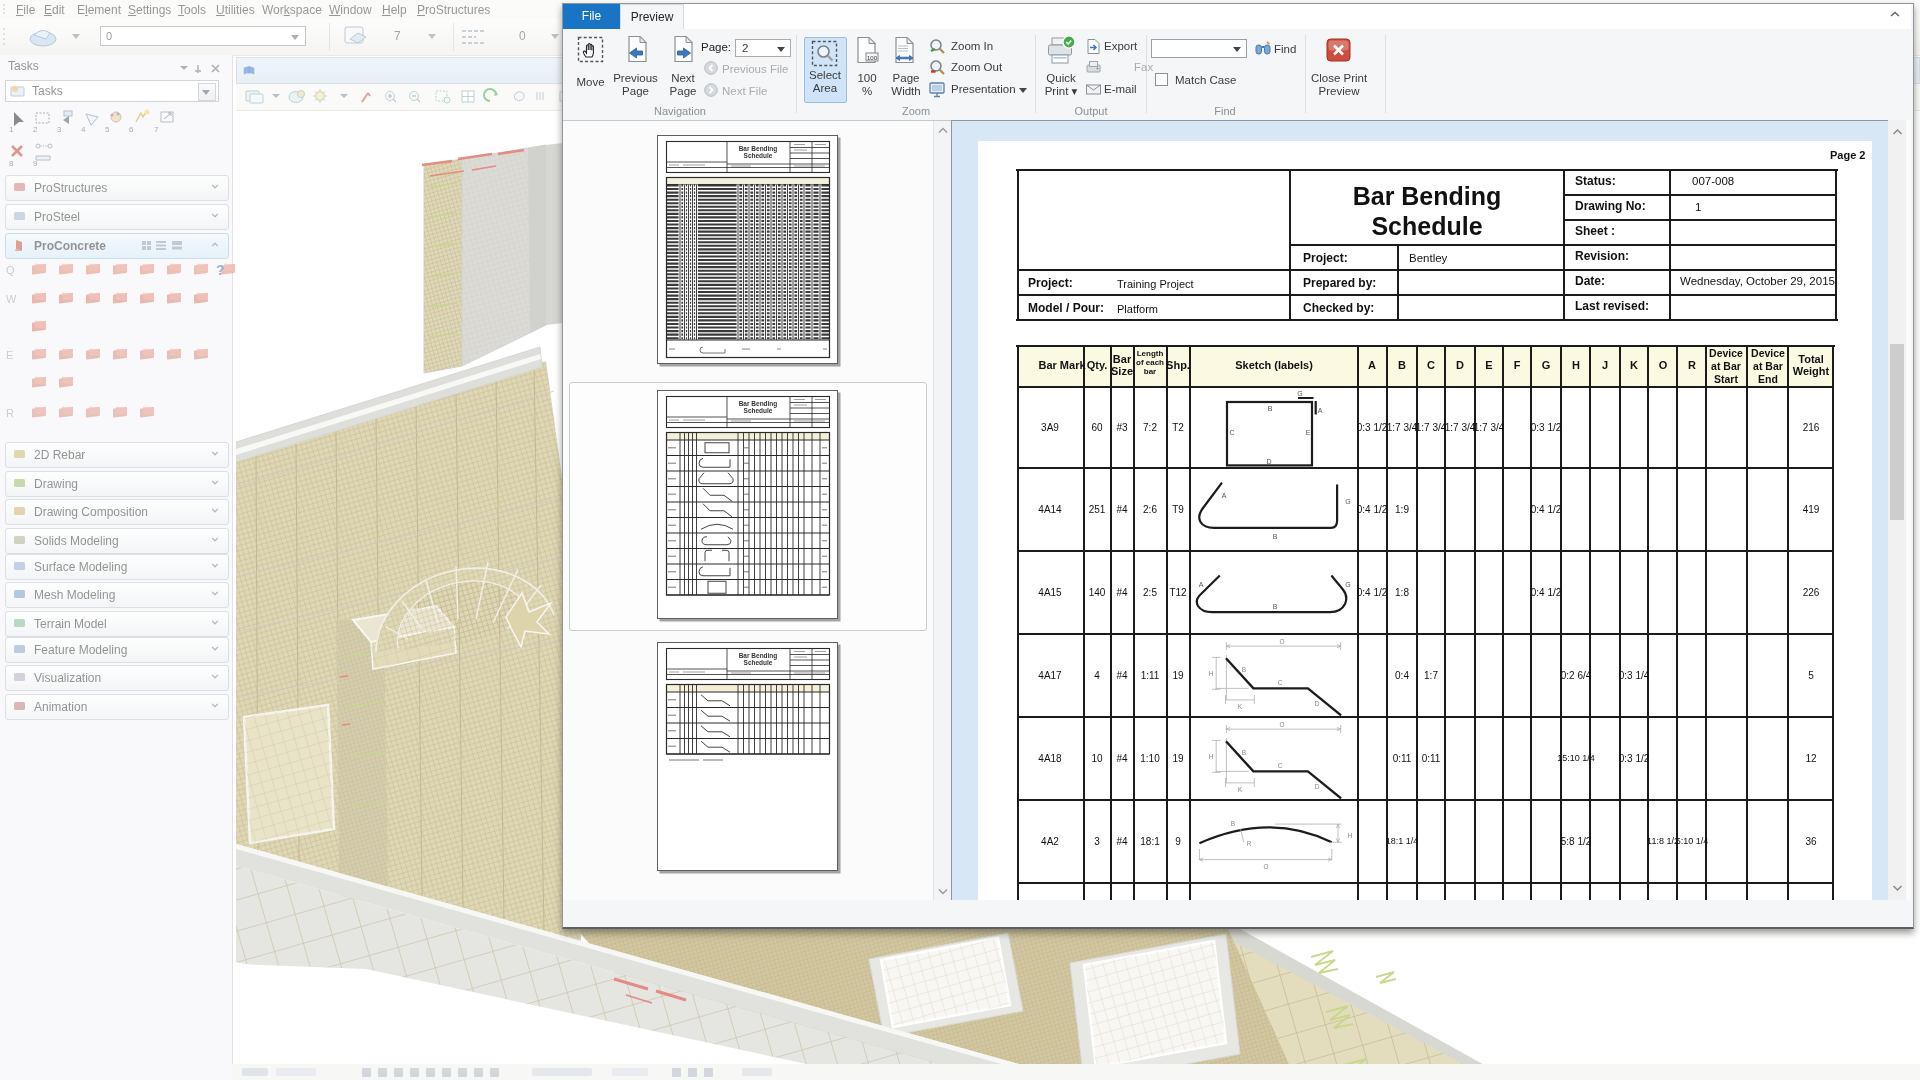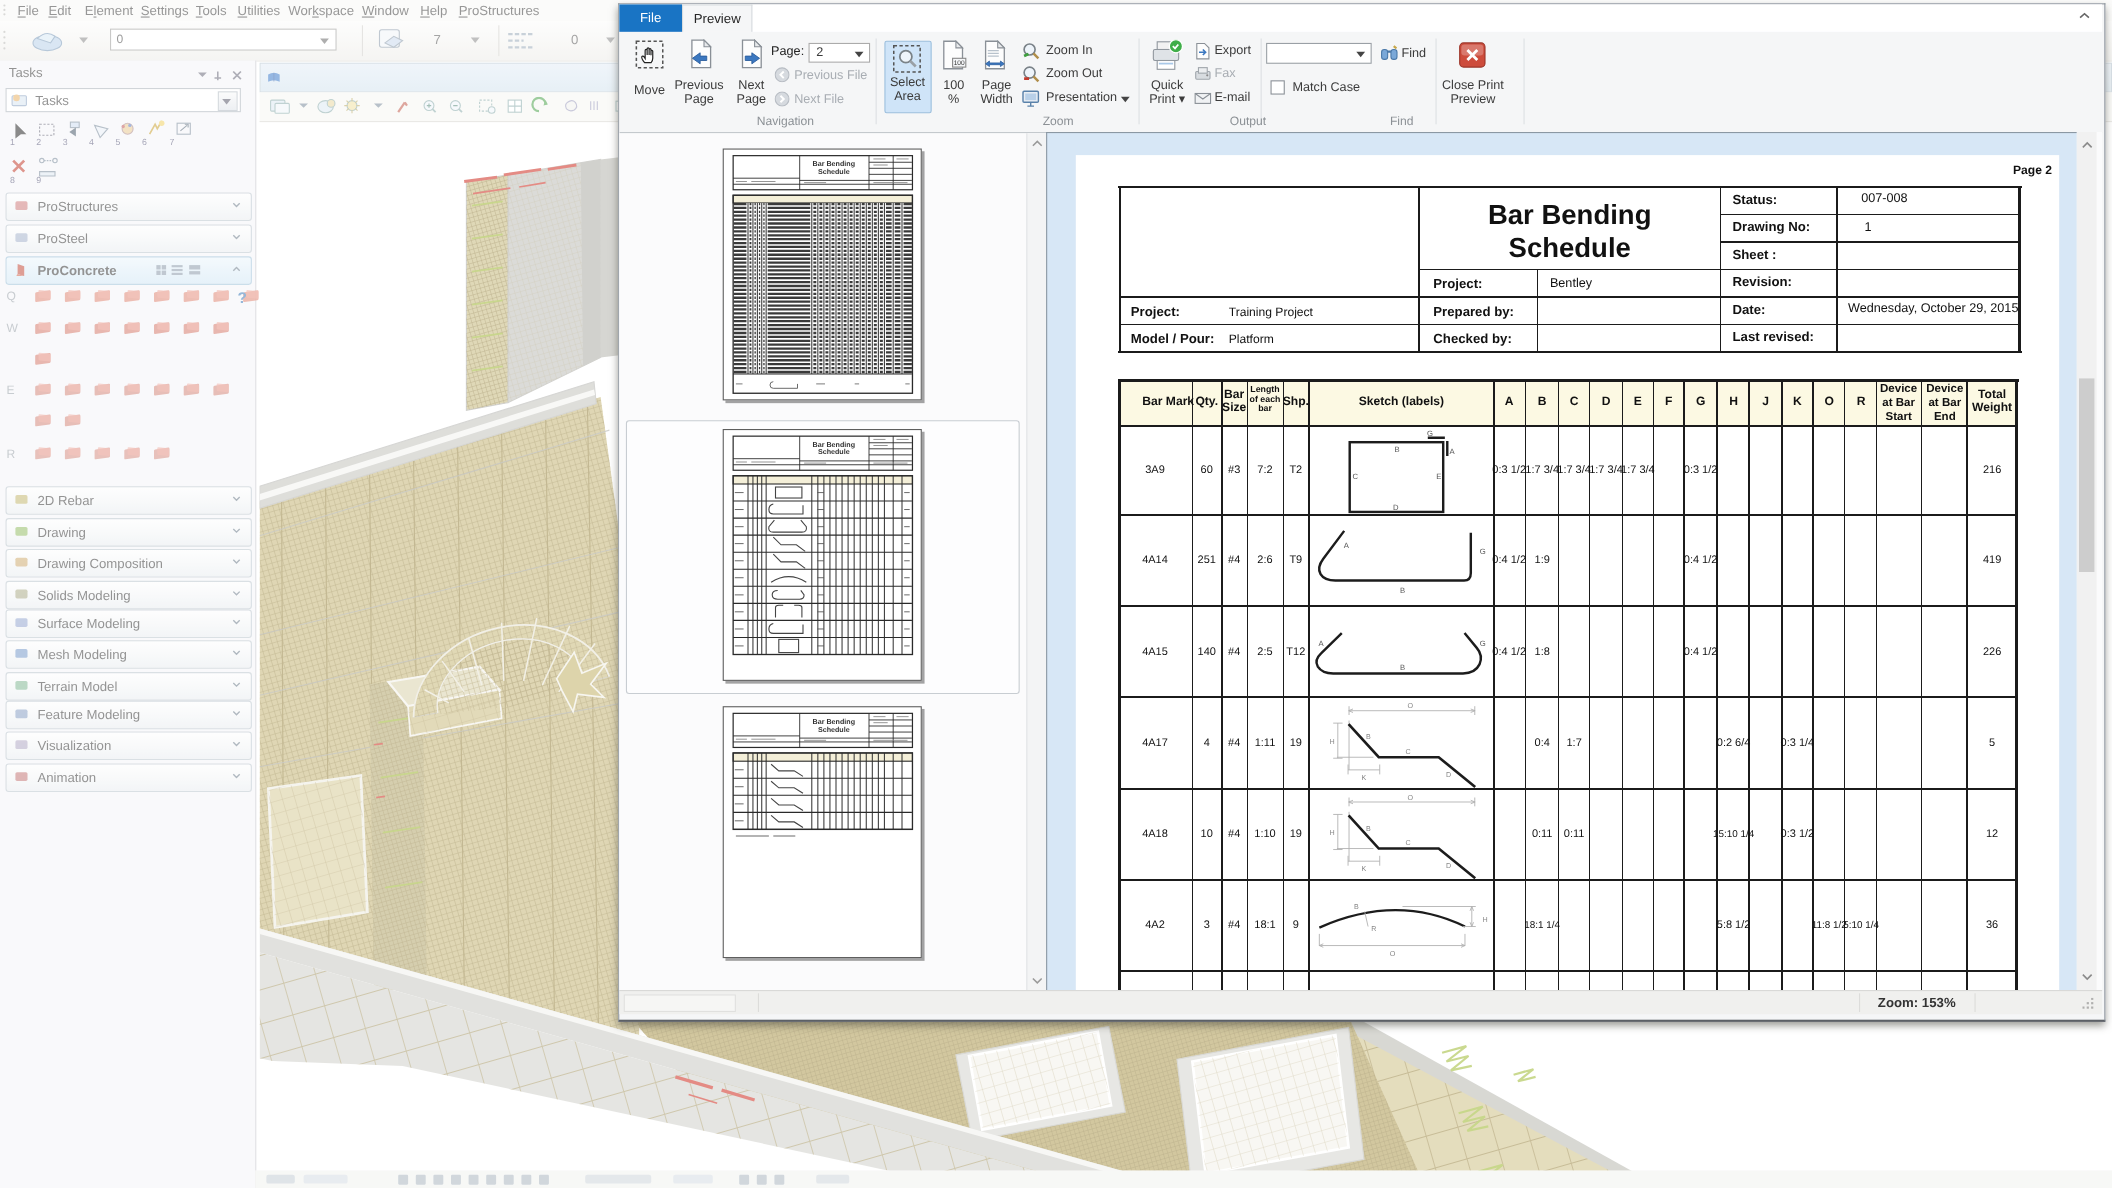--- a/index.html
+++ b/index.html
@@ -37,21 +37,21 @@
 .wrel{position:absolute;}
 #tabrow{position:absolute;left:0;top:0;width:1348px;height:25px;background:#fff;}
 #tabfile{position:absolute;left:0;top:0;width:57px;height:25px;background:#1974c4;
   color:#fff;font-size:12px;text-align:center;line-height:25px;}
 #tabprev{position:absolute;left:57px;top:0;width:64px;height:25px;background:#f5f6f7;
   border:1px solid #d8dcdf;border-bottom:none;box-sizing:border-box;
   color:#262626;font-size:12px;text-align:center;line-height:24px;}
 #ribbon{position:absolute;left:0;top:25px;width:1348px;height:91px;background:#f5f6f7;
   border-bottom:1px solid #dadde0;}
 .rsep{position:absolute;top:6px;width:1px;height:78px;background:#dde0e3;}
-.rlabel{position:absolute;top:76px;font-size:11px;color:#8b9095;width:120px;text-align:right;}
+.rlabel{position:absolute;top:76px;font-size:11px;color:#8b9095;width:120px;text-align:center;}
 .rtext{position:absolute;font-size:11.5px;color:#3b3b3b;}
 .rtext2{position:absolute;font-size:11.5px;color:#3b3b3b;text-align:center;line-height:13px;}
 .gray{color:#a8adb3;}
 #selarea{position:absolute;left:241px;top:8px;width:41px;height:64px;background:#cfe4f8;
   border:1px solid #9cbfdd;border-radius:2px;}
 #chevup{position:absolute;right:12px;top:6px;}
 
 #content{position:absolute;left:0;top:116px;width:1348px;height:780px;background:#fbfbfc;overflow:hidden;}
 #thumbs{position:absolute;left:0;top:0;width:388px;height:780px;background:#fbfbfc;
   border-top:1px solid #c4c9cd;overflow:hidden;}
@@ -745,21 +745,21 @@
     <svg class="wrel" style="left:522px;top:9px" width="17" height="17" viewBox="0 0 17 17">
       <path d="M3 1.5 h7 l4 4 V15.5 H3z" fill="#fdfdfd" stroke="#8a9097"></path>
       <path d="M5 9.5 h6 m-2.5-2.5 l2.5 2.5 -2.5 2.5" stroke="#3c78c0" stroke-width="1.5" fill="none"></path>
     </svg>
     <div class="rtext" style="left:541px;top:11px">Export</div>
     <svg class="wrel" style="left:522px;top:30px" width="17" height="17" viewBox="0 0 17 17">
       <rect x="2" y="6" width="13" height="7" rx="1" fill="#d8dce0" stroke="#a0a6ac"></rect>
       <rect x="4.5" y="2.5" width="8" height="5" fill="#eceef0" stroke="#a0a6ac"></rect>
       <circle cx="12.5" cy="9.5" r="1" fill="#888"></circle>
     </svg>
-    <div class="rtext gray" style="left:541px;top:32px">Fax</div>
+    <div class="rtext gray" style="left:571px;top:32px">Fax</div>
     <svg class="wrel" style="left:522px;top:52px" width="17" height="17" viewBox="0 0 17 17">
       <rect x="1.5" y="4" width="14" height="9" fill="#f0f2f4" stroke="#8a9097"></rect>
       <path d="M1.5 4 l7 5 7-5" fill="none" stroke="#8a9097"></path>
     </svg>
     <div class="rtext" style="left:541px;top:54px">E-mail</div>
 
     <div class="wrel" style="left:588px;top:10px;width:96px;height:19px;background:#fff;border:1px solid #9aa0a6;box-sizing:border-box">
       <div class="caret" style="right:5px;top:7px;border-top-color:#444"></div>
     </div>
     <svg class="wrel" style="left:692px;top:11px" width="16" height="16" viewBox="0 0 16 16">
@@ -1345,31 +1345,14 @@
     <div id="pvscroll">
 <svg style="position:absolute;left:4px;top:8px" width="11" height="8" viewBox="0 0 11 8">
             <path d="M1.5 6 L5.5 2 L9.5 6" stroke="#8a8a8a" stroke-width="1.5" fill="none"></path>
           </svg>
 <svg style="position:absolute;left:4px;top:764px" width="11" height="8" viewBox="0 0 11 8">
             <path d="M1.5 2 L5.5 6 L9.5 2" stroke="#8a8a8a" stroke-width="1.5" fill="none"></path>
           </svg>
 <div style="position:absolute;left:2px;top:224px;width:14px;height:176px;background:#cdcdcd"></div>
 </div>
   </div>
-  <div id="statusbar">
-    <div class="wrel" style="left:4px;top:3px;width:100px;height:14px;background:#f6f6f4;border:1px solid #e0e0de"></div>
-    <div class="wrel" style="left:126px;top:2px;width:1px;height:17px;background:#dcdcda"></div>
-    <div class="wrel" style="left:1127px;top:2px;width:1px;height:17px;background:#dcdcda"></div>
-    <div class="wrel" style="left:1232px;top:2px;width:1px;height:17px;background:#dcdcda"></div>
-    <div class="wrel" style="left:1127px;top:3px;width:105px;text-align:center;font-size:12px;font-weight:bold;color:#333">Zoom: 153%</div>
-    <svg class="wrel" style="left:1330px;top:6px" width="11" height="11" viewBox="0 0 11 11">
-      <g fill="#b0b0ae">
-            <rect x="8" y="0" width="2" height="2"></rect>
-            <rect x="8" y="4" width="2" height="2"></rect>
-            <rect x="8" y="8" width="2" height="2"></rect>
-            <rect x="4" y="4" width="2" height="2"></rect>
-            <rect x="4" y="8" width="2" height="2"></rect>
-            <rect x="0" y="8" width="2" height="2"></rect>
-          </g>
-    </svg>
-  </div>
 </div>
 
 </div>
 </body></html>

